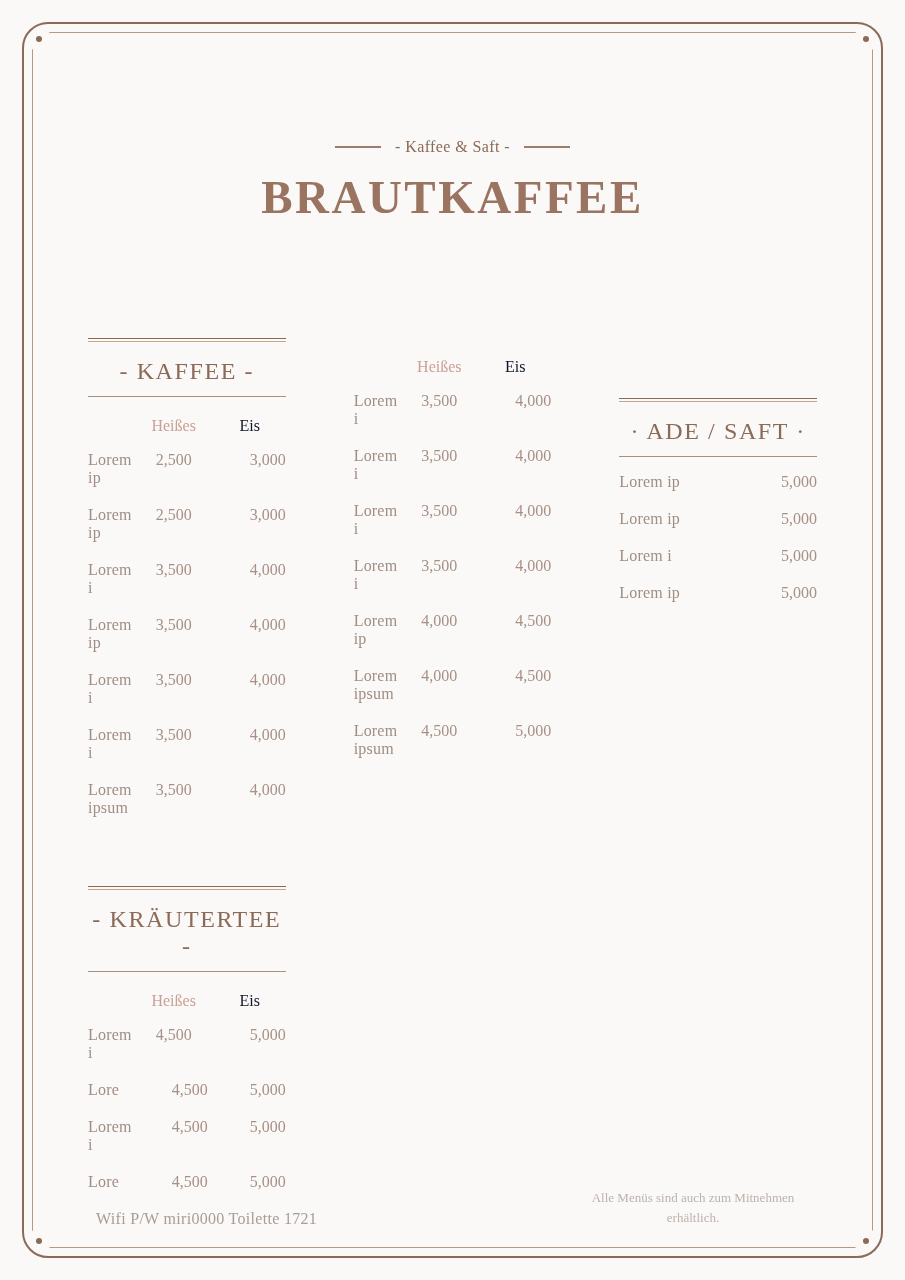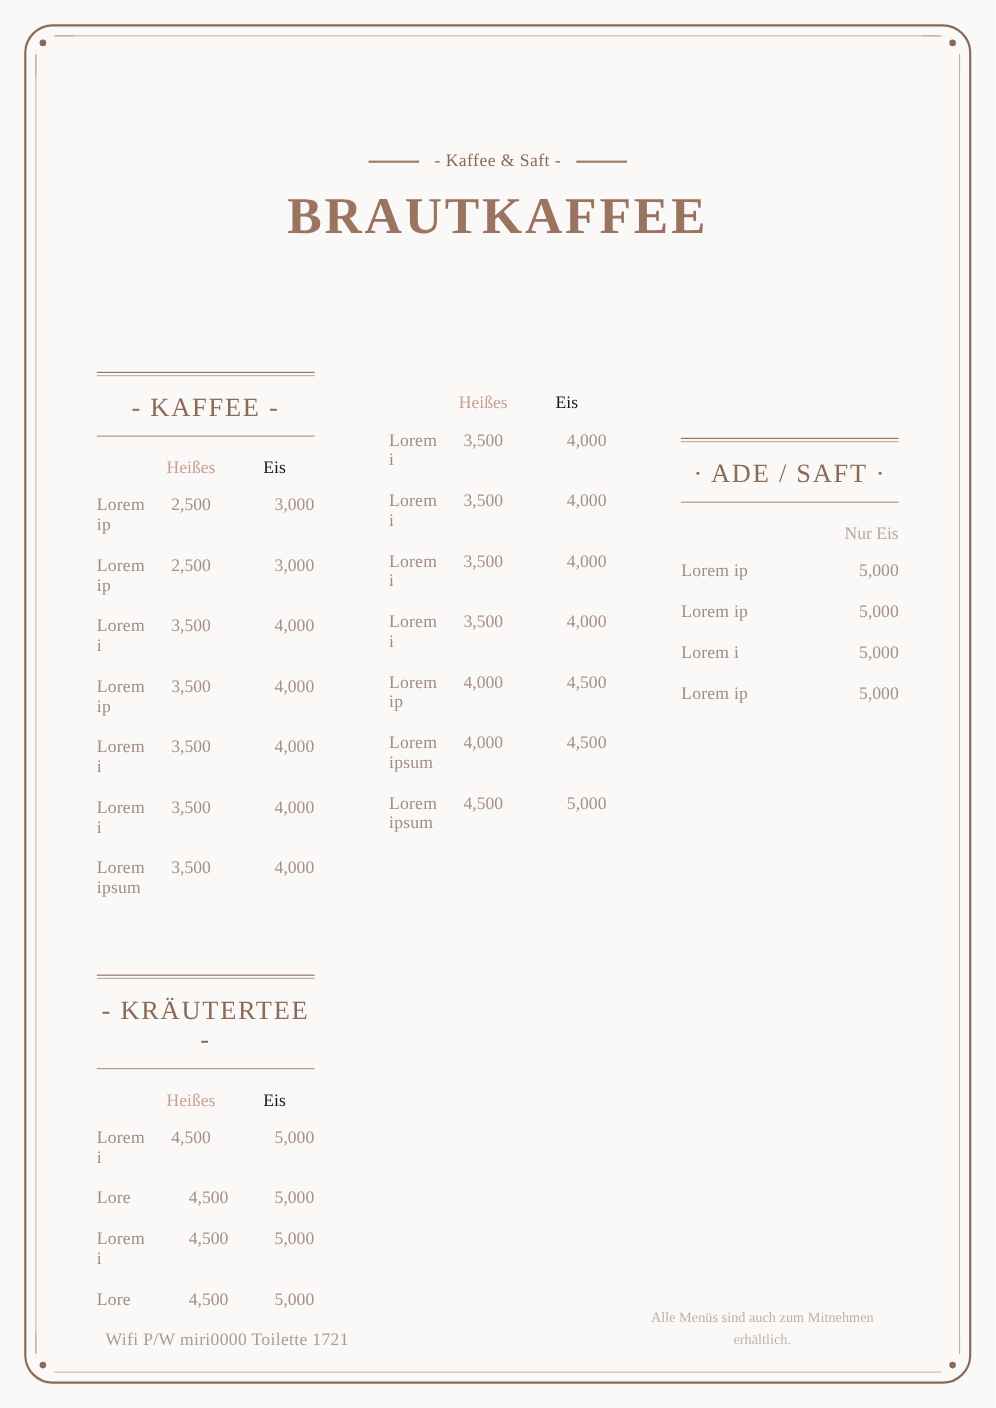--- a/index.html
+++ b/index.html
@@ -335,23 +335,20 @@
           <span class="p-hot">4,500</span>
           <span class="p-ice">5,000</span>
         </div>
       </div>
     </div>
 
     <div class="section row2">
       <div class="sec-head">
         <div class="sec-title">· ADE / SAFT ·</div>
       </div>
-      <div class="col-heads single">
-        <span class="ch-ice">Nur Eis</span>
-      </div>
       <div class="items">
         <div class="item single">
           <span class="nm">Lorem ip</span>
           <span class="p-ice">5,000</span>
         </div>
         <div class="item single">
           <span class="nm">Lorem ip</span>
           <span class="p-ice">5,000</span>
         </div>
         <div class="item single">

